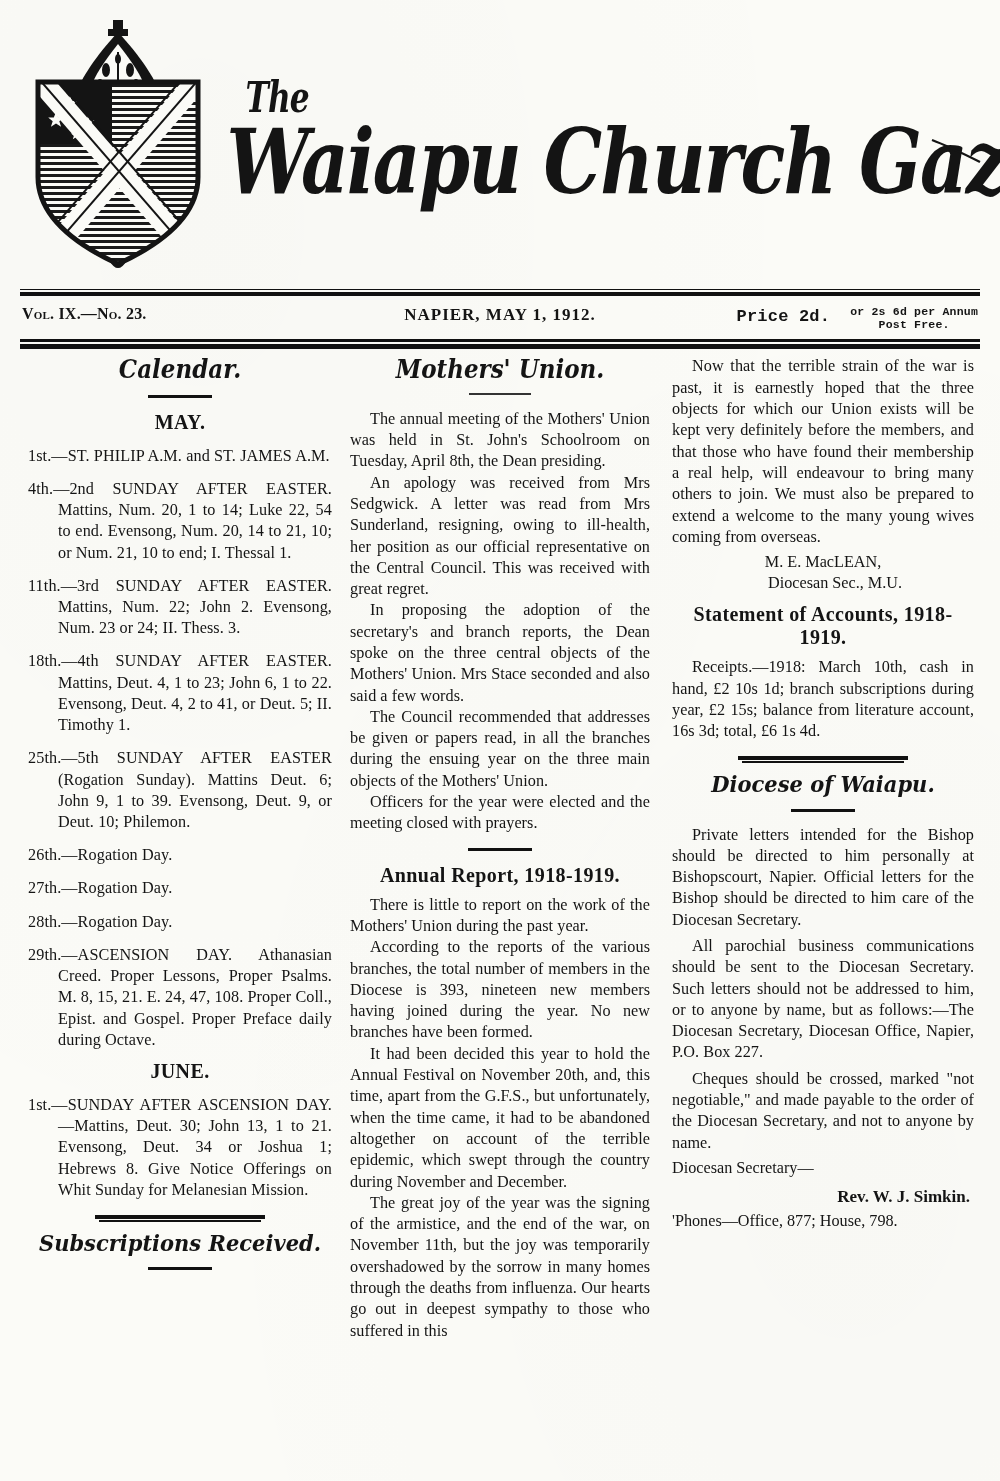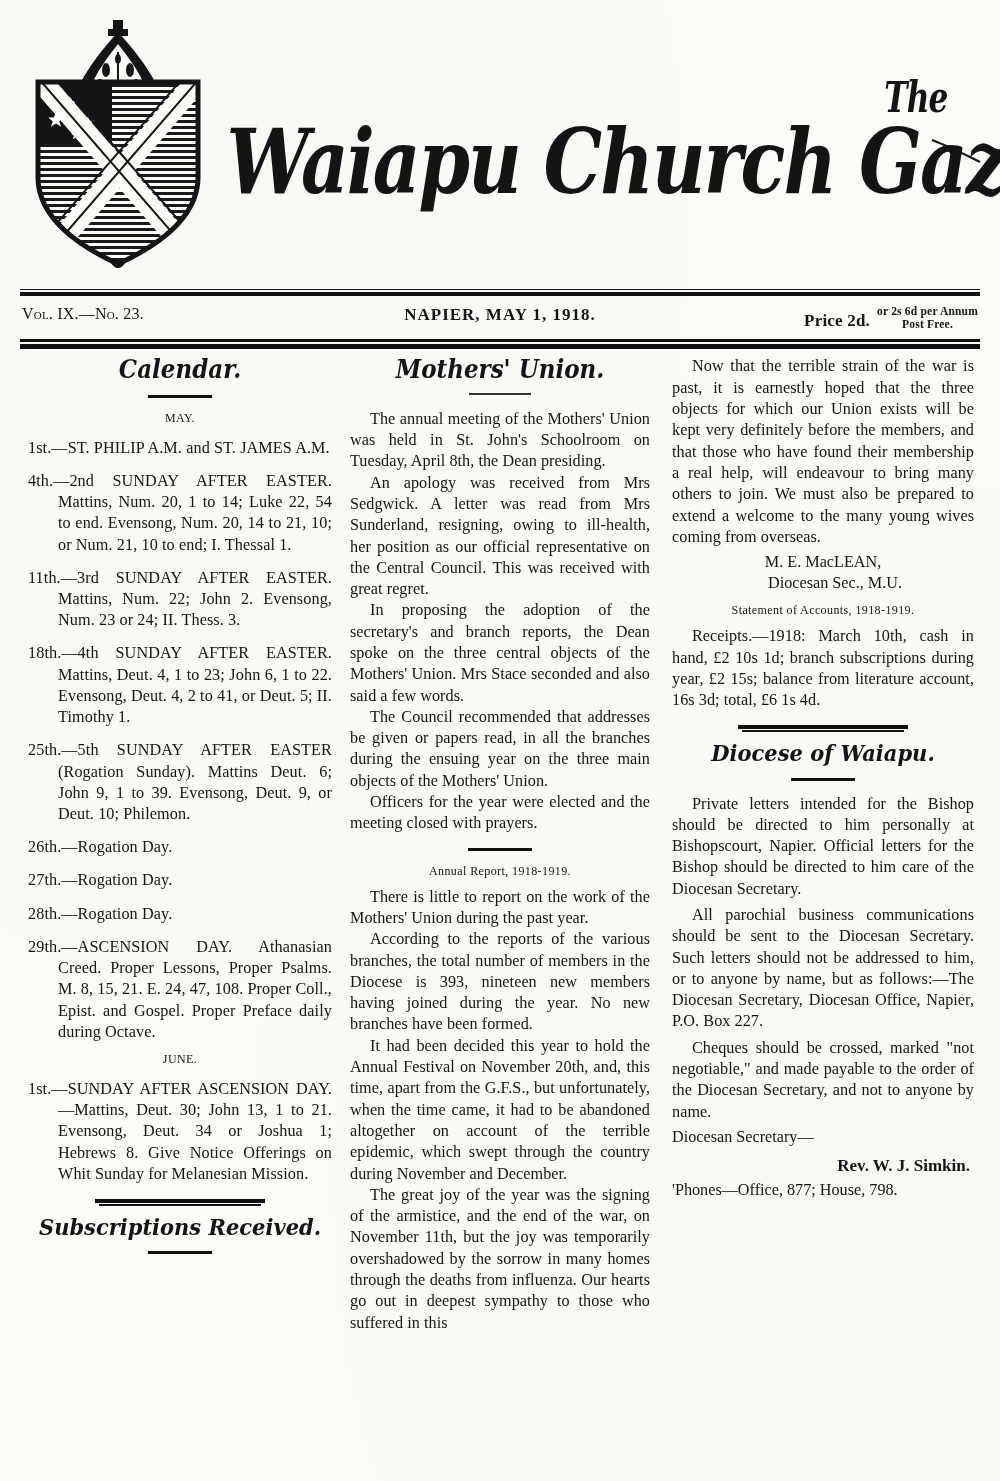--- a/index.html
+++ b/index.html
@@ -30,21 +30,21 @@
     box-sizing:border-box;
   }
   .crest{
     position:absolute;
     left:18px; top:12px;
     width:200px;height:276px;
   }
   .title-wrap{
     position:absolute;
     left:215px; right:22px; top:86px;
-    text-align:right;
+    text-align:left;
   }
   .the-word{
     font-family:"DejaVu Serif", serif;
     font-weight:bold;
     font-size:34px;
     line-height:0.9;
     letter-spacing:-1px;
     transform:scaleY(1.25) scaleX(0.92);
     transform-origin:center bottom;
     display:block;
@@ -89,23 +89,23 @@
   .rule-double:after{
     content:"";position:absolute;left:0;right:0;top:5px;height:5px;background:#111;
   }
   .volline{
     display:flex;
     align-items:flex-start;
     padding:9px 22px 8px 22px;
     font-size:15.5px;
     letter-spacing:0.2px;
   }
-  .vol{flex:0 0 300px;font-weight:normal;font-variant:small-caps;font-size:16px;}
+  .vol{flex:0 0 300px;font-weight:bold;font-variant:small-caps;font-size:16px;}
   .place{flex:1;text-align:center;font-weight:bold;font-size:17px;letter-spacing:1px;}
-  .priceblock{flex:0 0 300px;text-align:right;display:flex;justify-content:flex-end;align-items:flex-end;gap:7px;}
+  .priceblock{flex:0 0 300px;text-align:right;display:flex;justify-content:flex-end;align-items:flex-start;gap:20px;font-family:Liberation Mono, monospace;}
   .price-main{font-weight:bold;font-size:17px;padding-top:2px;}
   .price-sub{font-weight:bold;font-size:11.5px;line-height:1.15;text-align:center;}
 
   
   .columns{
     display:flex;
     padding:14px 20px 0 20px;
     box-sizing:border-box;
     gap:0;
   }
@@ -137,21 +137,21 @@
   .short-rule.dashy{
     width:62px;height:2px;background:#333;
     margin:11px auto 14px auto;
   }
   .med-rule{
     width:170px;height:4px;background:#111;
     margin:14px auto 12px auto;position:relative;
   }
   .med-rule:after{content:"";position:absolute;left:4px;right:4px;top:5px;height:1.5px;background:#111;}
   .sub-head{
-    text-align:center;font-weight:normal;font-size:12px;margin:4px 0 8px 0;letter-spacing:0.4px;
+    text-align:center;font-weight:bold;font-size:20px;margin:4px 0 8px 0;letter-spacing:0.4px;
   }
 
   
   .cal-item{
     font-size:16.2px;
     line-height:1.31;
     margin-bottom:9px;
     padding-left:30px;
     text-indent:-30px;
     text-align:justify;
@@ -266,21 +266,21 @@
     <div class="stroke-deco">
       <svg viewBox="0 0 52 26" width="52" height="26" aria-hidden="true">
         <path d="M2,2 C18,8 34,16 50,24" stroke="#141414" stroke-width="2.4" fill="none"></path>
       </svg>
     </div>
   </div>
 
   <div class="rule-thick"></div>
   <div class="volline">
     <div class="vol">Vol. IX.—No. 23.</div>
-    <div class="place">NAPIER,  MAY 1, 1918.</div>
+    <div class="place">NAPIER,  MAY 1, 1912.</div>
     <div class="priceblock">
       <span class="price-main">Price 2d.</span>
       <span class="price-sub">
         <span>or 2s 6d per Annum</span><br>
         <span>Post Free.</span>
       </span>
     </div>
   </div>
   <div class="rule-double"></div>
 

